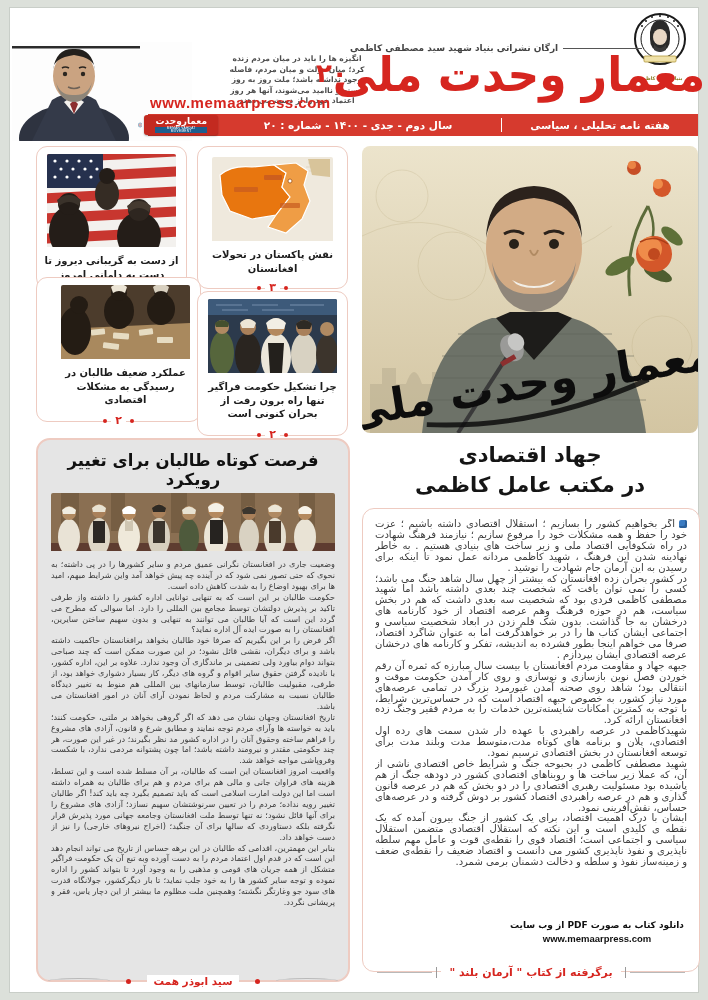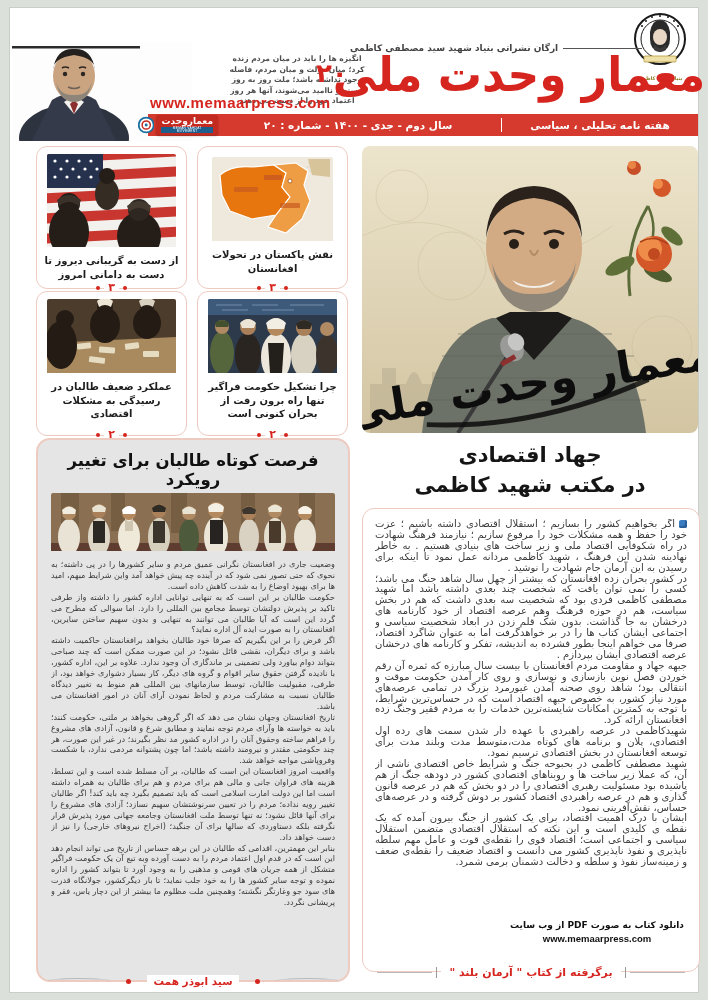--- a/index.html
+++ b/index.html
@@ -22,21 +22,21 @@
   .website{left:140px;top:86px;width:220px;font-family:"Liberation Sans",sans-serif;
            font-size:15px;font-weight:900;color:#d6251f;letter-spacing:.5px;direction:ltr;text-align:left;}
   .quote{left:184px;top:46px;width:146px;font-size:7.6px;line-height:10.6px;font-weight:700;
          color:#4e4e4e;text-align:center;margin-left:30px;}
   .subtitle-bar{left:138px;top:106px;width:550px;height:22px;background:#d63a2e;color:#fff;
                 display:flex;align-items:center;font-size:10.5px;font-weight:700;padding:0;}
   .subtitle-bar .seg{display:flex;align-items:center;justify-content:center;}
   .subtitle-bar .div{width:1px;height:14px;background:#fff;}
   .mini-logo{left:128px;top:103px;width:80px;height:28px;display:flex;align-items:center;gap:2px;
              direction:ltr;}
-  .mini-logo .plate{background:#c32a20;border-radius:3px;padding:2px 5px;text-align:center;
+  .mini-logo .plate{background:#c32a20;border-radius:3px;padding:2px 11px;text-align:center;
                     color:#fff;line-height:1;box-shadow:0 1px 2px rgba(0,0,0,.3);}
   .mini-logo .plate .t{font-size:9px;font-weight:900;}
   .mini-logo .plate .s{font-size:3.2px;font-family:"Liberation Sans",sans-serif;letter-spacing:.3px;
                        background:#1c5f8f;margin-top:1px;padding:0 1px;}
 
   
   .teaser{width:149px;border:1.5px solid #eecbc1;border-radius:11px;background:#fff;}
   .teaser .pic{margin:7px 10px 2px;border-radius:2px;overflow:hidden;}
   .teaser .t-title{font-size:10px;line-height:13.5px;font-weight:800;color:#1d1d1d;
                    text-align:center;padding:1px 7px 8px;}
@@ -221,21 +221,21 @@
         </svg>
       </div>
       <div class="t-title">نقش پاکستان در تحولات افغانستان</div>
       <div class="badge-row">
         <span class="dot"></span>
         <span class="num">۳</span>
         <span class="dot"></span>
       </div>
     </div>
 
-    <div class="abs teaser" style="left:26px;top:283px;height:143px;">
+    <div class="abs teaser" style="left:26px;top:269px;height:143px;padding-left:14px;">
       <div class="pic">
         <svg width="129" height="74" viewBox="0 0 129 74">
           <rect width="129" height="74" fill="#4c3c2c"></rect>
           <path d="M0 44 L129 38 L129 74 L0 74 Z" fill="#a9895e"></path>
           <g fill="#e6dcc2">
               <rect x="30" y="44" width="14" height="6" rx="1" transform="rotate(-6 37 47)"></rect>
             <rect x="52" y="48" width="16" height="6" rx="1" transform="rotate(4 60 51)"></rect>
             <rect x="78" y="44" width="14" height="6" rx="1" transform="rotate(-8 85 47)"></rect>
             <rect x="96" y="52" width="16" height="6" rx="1"></rect>
               <rect x="42" y="58" width="16" height="6" rx="1" transform="rotate(7 50 61)"></rect>
@@ -448,21 +448,21 @@
 
         <g transform="rotate(-9 168 240)">
           <text x="168" y="252" text-anchor="middle" font-size="44" font-weight="bold" fill="#0d0d0d">معمار وحدت ملی</text>
           <path d="M60 262 Q168 284 286 252" stroke="#0d0d0d" stroke-width="5" fill="none" opacity=".85"></path>
         </g>
       </svg>
     </div>
 
     <div class="abs r-title">
       <div class="l1">جهاد اقتصادی</div>
-      <div class="l2">در مکتب شهید کاظمی</div>
+      <div class="l2">در مکتب عامل کاظمی</div>
     </div>
 
     <div class="abs r-card">
       <div class="r-body">
         <p><span class="lead-icon"></span><span>اگر بخواهیم کشور را بسازیم ؛ استقلال اقتصادی داشته باشیم ؛ عزت خود را حفظ و همه مشکلات خود را مرفوع سازیم ؛ نیازمند فرهنگ شهادت در راه شکوفایی اقتصاد ملی و زیر ساخت های بنیادی هستیم . به خاطر نهادینه شدن این فرهنگ ، شهید کاظمی مردانه عمل نمود تا اینکه برای رسیدن به این آرمان جام شهادت را نوشید .</span></p>
         <p>در کشور بحران زده افغانستان که بیشتر از چهل سال شاهد جنگ می باشد؛ کسی را نمی توان یافت که شخصت چند بعدی داشته باشد اما شهید مصطفی کاظمی فردی بود که شخصیت سه بعدی داشت که هم در بخش سیاست، هم در حوزه فرهنگ وهم عرصه اقتصاد از خود کارنامه های درخشان به جا گذاشت. بدون شک قلم زدن در ابعاد شخصیت سیاسی و اجتماعی ایشان کتاب ها را در بر خواهدگرفت اما به عنوان شاگرد اقتصاد، صرفا می خواهم اینجا بطور فشرده به اندیشه، تفکر و کارنامه های درخشان عرصه اقتصادی ایشان بپردازم .</p>
         <p>جبهه جهاد و مقاومت مردم افغانستان با بیست سال مبارزه که ثمره آن رقم خوردن فصل نوین بازسازی و نوسازی و روی کار آمدن حکومت موقت و انتقالی بود؛ شاهد روی صحنه آمدن غیورمرد بزرگ در تمامی عرصه‌های مورد نیاز کشور، به خصوص جبهه اقتصاد است که در حساس‌ترین شرایط، با توجه به کمترین امکانات شایسته‌ترین خدمات را به مردم فقیر وجنگ زده افغانستان ارائه کرد.</p>
         <p>شهیدکاظمی در عرصه راهبردی با عهده دار شدن سمت های رده اول اقتصادی، پلان و برنامه های کوتاه مدت،متوسط مدت وبلند مدت برای توسعه افغانستان در بخش اقتصادی ترسیم نمود.</p>
         <p>شهید مصطفی کاظمی در بحبوحه جنگ و شرایط خاص اقتصادی ناشی از آن، که عملا زیر ساخت ها و روبناهای اقتصادی کشور در دودهه جنگ از هم پاشیده بود مسئولیت رهبری اقتصادی را در دو بخش که هم در عرصه قانون گذاری و هم در عرصه راهبردی اقتصاد کشور بر دوش گرفته و در عرصه‌های حساس، نقش‌آفرینی نمود.</p>
         <p>ایشان با درک اهمیت اقتصاد، برای یک کشور از جنگ بیرون آمده که یک نقطه ی کلیدی است و این نکته که استقلال اقتصادی متضمن استقلال سیاسی و اجتماعی است؛ اقتصاد قوی را نقطه‌ی قوت و عامل مهم سلطه ناپذیری و نفوذ ناپذیری کشور می دانست و اقتصاد ضعیف را نقطه‌ی ضعف و زمینه‌ساز نفوذ و سلطه و دخالت دشمنان برمی شمرد.</p>

